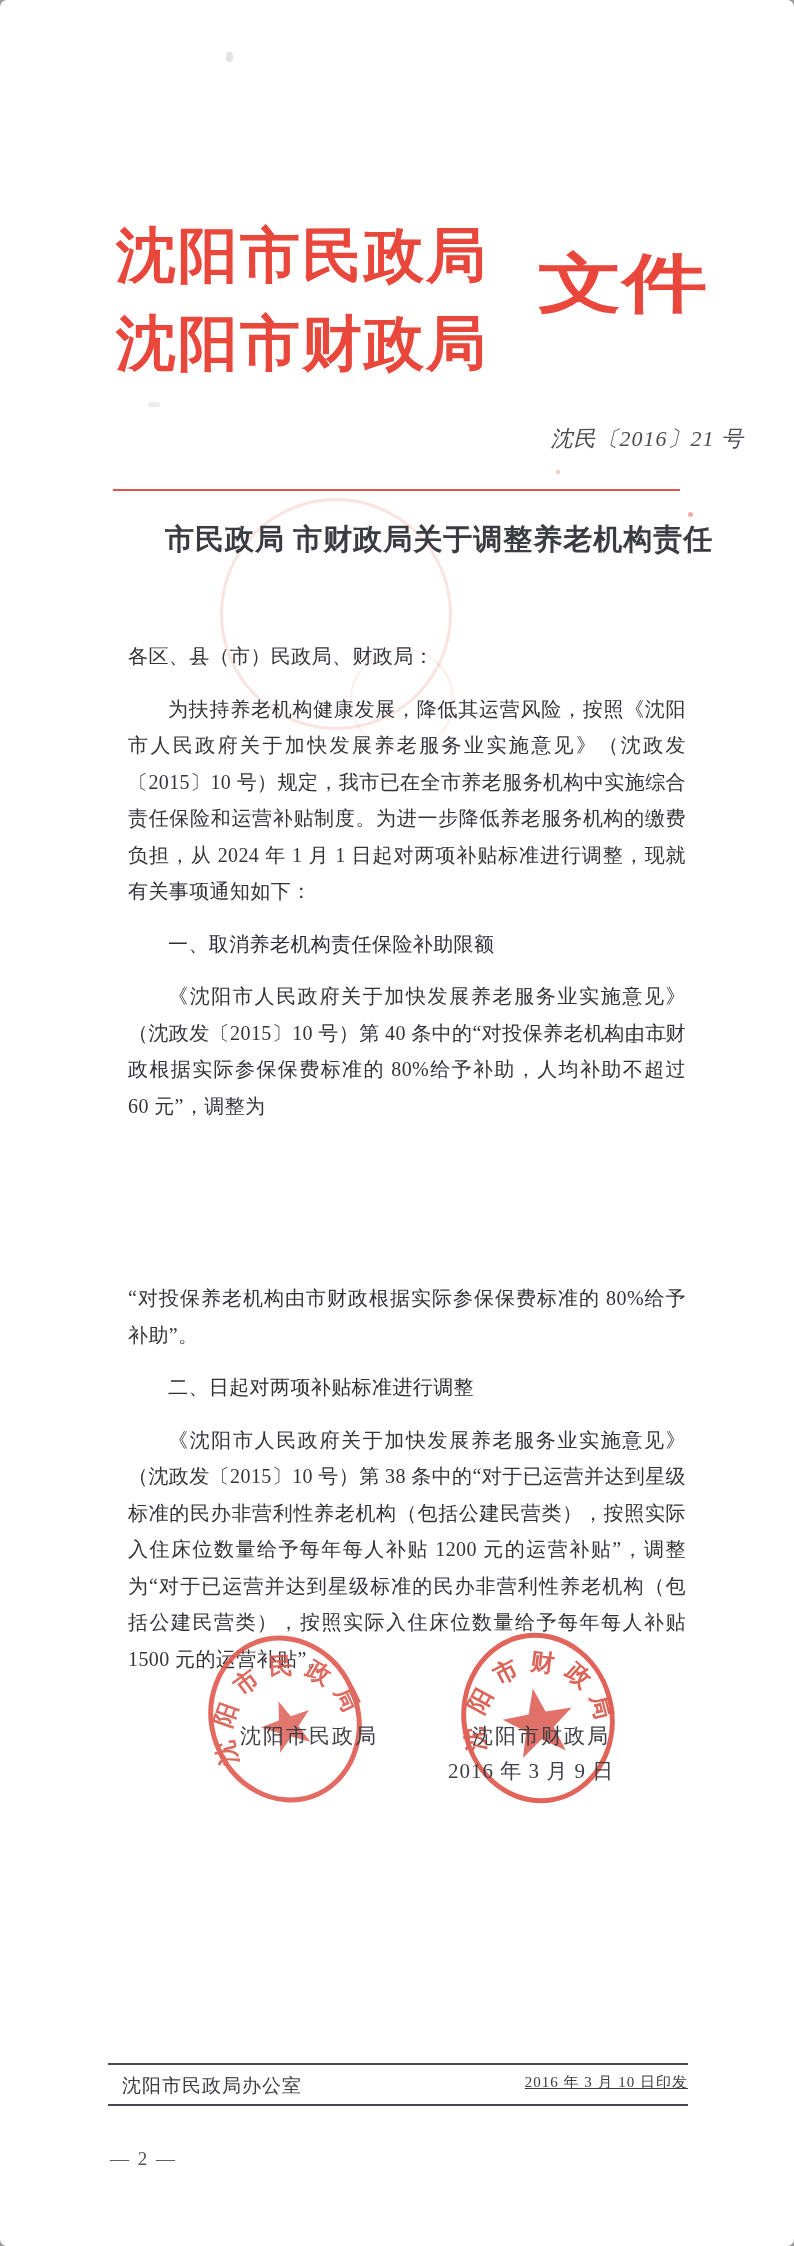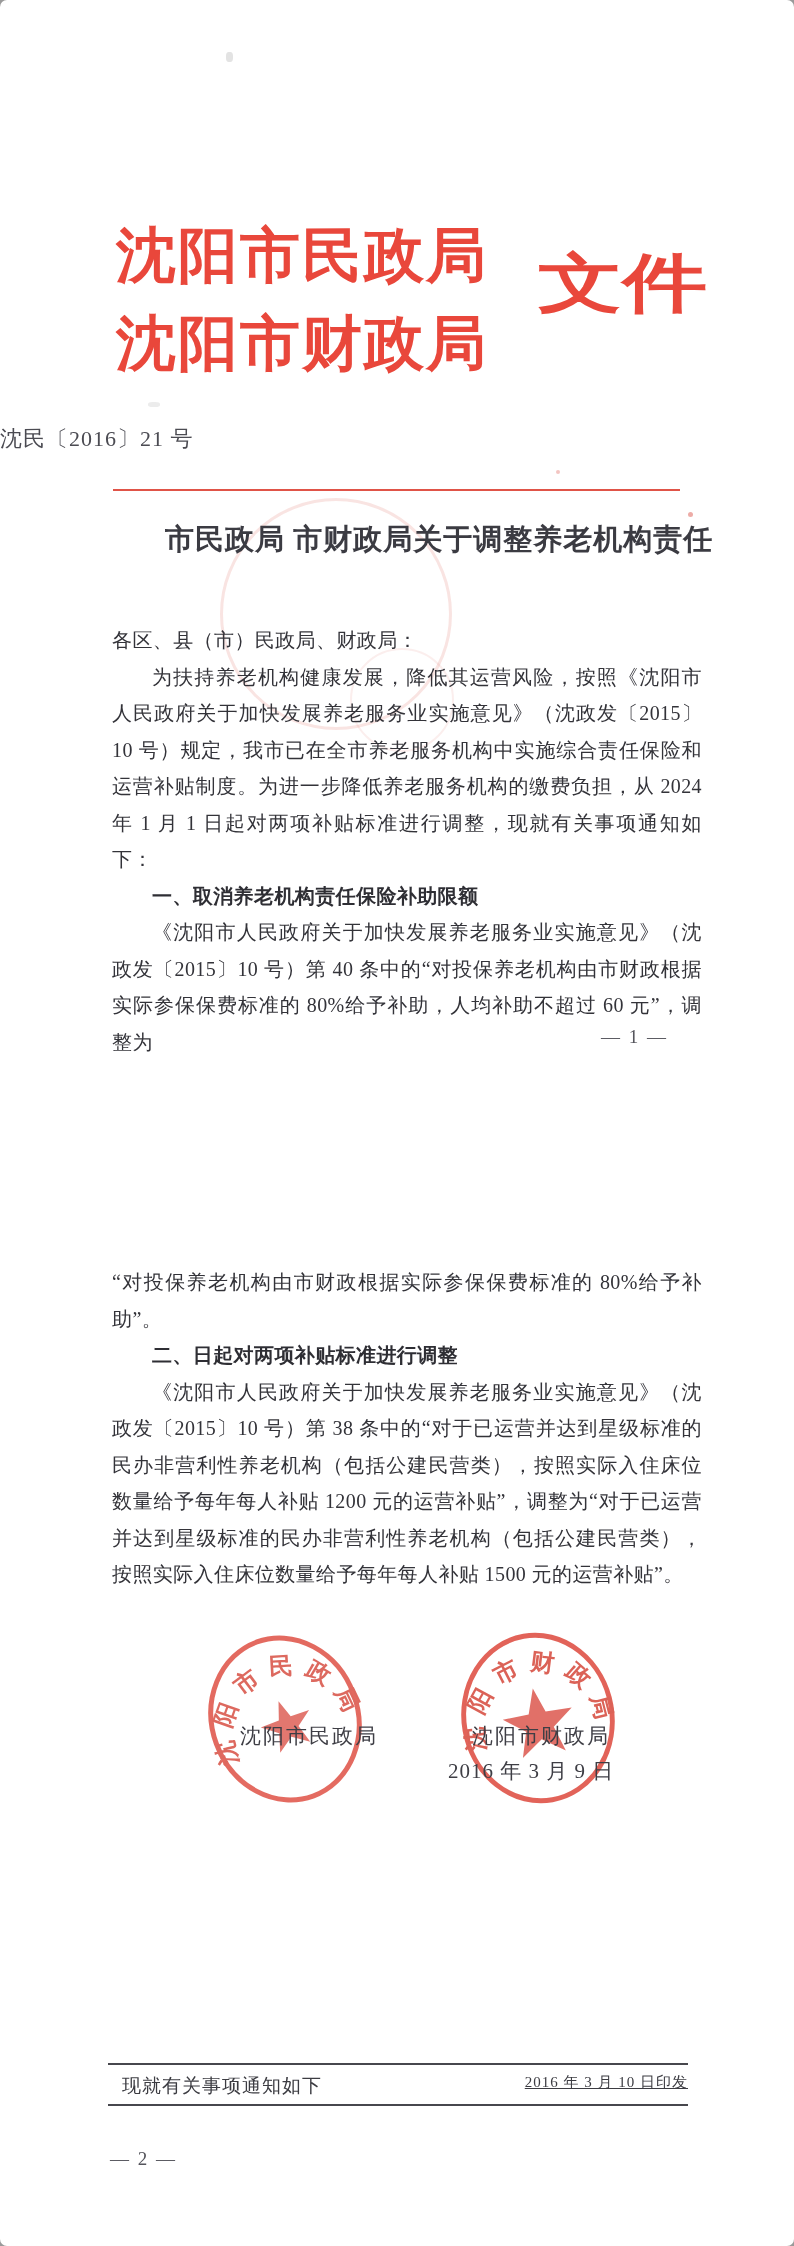--- a/index.html
+++ b/index.html
@@ -12,33 +12,33 @@
   .abs{position:absolute;}
   
   .agency{
     left:116px;top:212px;font-size:60px;line-height:88px;font-weight:700;
     color:#e9473b;letter-spacing:2px;white-space:nowrap;
   }
   .doctype{
     left:538px;top:240px;font-size:64px;font-weight:700;color:#e9473b;
     transform:scaleX(1.32);transform-origin:left top;white-space:nowrap;
   }
-  .docnum{left:0;top:424px;width:744px;text-align:left;font-size:22px;color:#4b4b52;letter-spacing:1px;}
+  .docnum{left:0;top:424px;width:744px;text-align:right;font-size:22px;color:#4b4b52;letter-spacing:1px;font-style:italic;}
   .redrule{left:113px;top:489px;width:567px;height:2px;background:#e05348;}
   .title{left:0;width:794px;text-align:center;font-size:29px;font-weight:700;color:#3b3b42;letter-spacing:1px;white-space:nowrap;}
   .title1{top:520px;padding-left:42px;}
   .title2{top:561px;}
   
   .body{
     left:112px;width:590px;font-size:20px;line-height:36.5px;color:#333339;
     text-align:justify;letter-spacing:0.4px;
   }
-  .body p{margin:0;padding:0;}
+  .body p{margin:16px;padding:0;}
   .ind{text-indent:2em;}
-  .hd{font-family:"Liberation Sans","DejaVu Sans",sans-serif;font-weight:700;color:#2e2e34;}
+  .hd{font-family:"Liberation Sans","DejaVu Sans",sans-serif;font-weight:400;color:#2e2e34;}
   .body1{top:622px;}
   .body2{top:1264px;}
   .pnum1{left:0;top:1026px;width:668px;text-align:right;font-size:19px;color:#55555c;letter-spacing:2px;}
   .pnum2{left:110px;top:2148px;font-size:19px;color:#55555c;letter-spacing:2px;}
   
   .sig{font-size:21px;color:#3e3e45;letter-spacing:2px;z-index:6;white-space:nowrap;}
   .sigL{left:240px;top:1722px;}
   .sigR{left:472px;top:1722px;}
   .sigDate{left:448px;top:1757px;letter-spacing:1px;}
   .sealsvg{z-index:4;}
@@ -112,18 +112,18 @@
         <textPath href="#arcR" startOffset="50%" text-anchor="middle">沈阳市财政局</textPath>
       </text>
     </g>
   </svg>
 
   <div class="abs sig sigL">沈阳市民政局</div>
   <div class="abs sig sigR">沈阳市财政局</div>
   <div class="abs sig sigDate">2016 年 3 月 9 日</div>
 
   <div class="abs frule frule1"></div>
-  <div class="abs fissuer">现就有关事项通知如下</div>
+  <div class="abs fissuer">沈阳市民政局办公室</div>
   <div class="abs fdate">2016 年 3 月 10 日印发</div>
   <div class="abs frule frule2"></div>
   <div class="abs pnum2">— 2 —</div>
 
 </div>
 
 </body></html>

